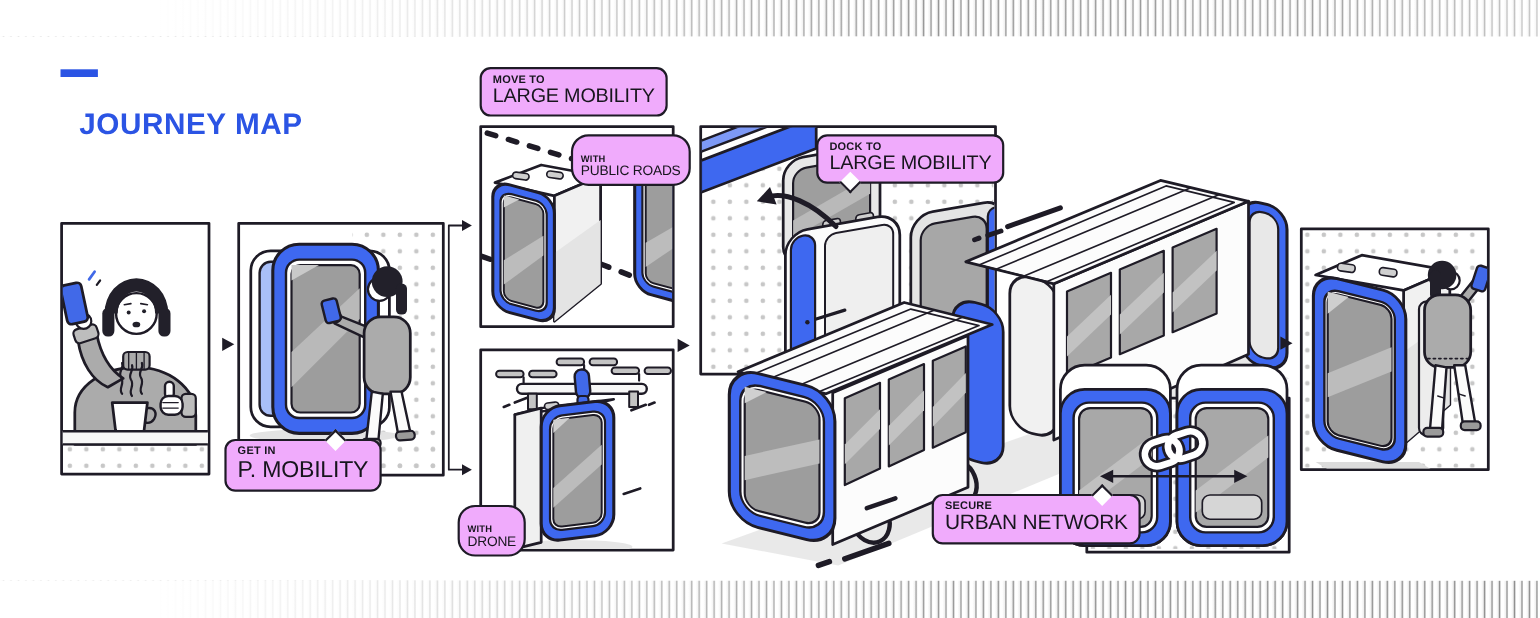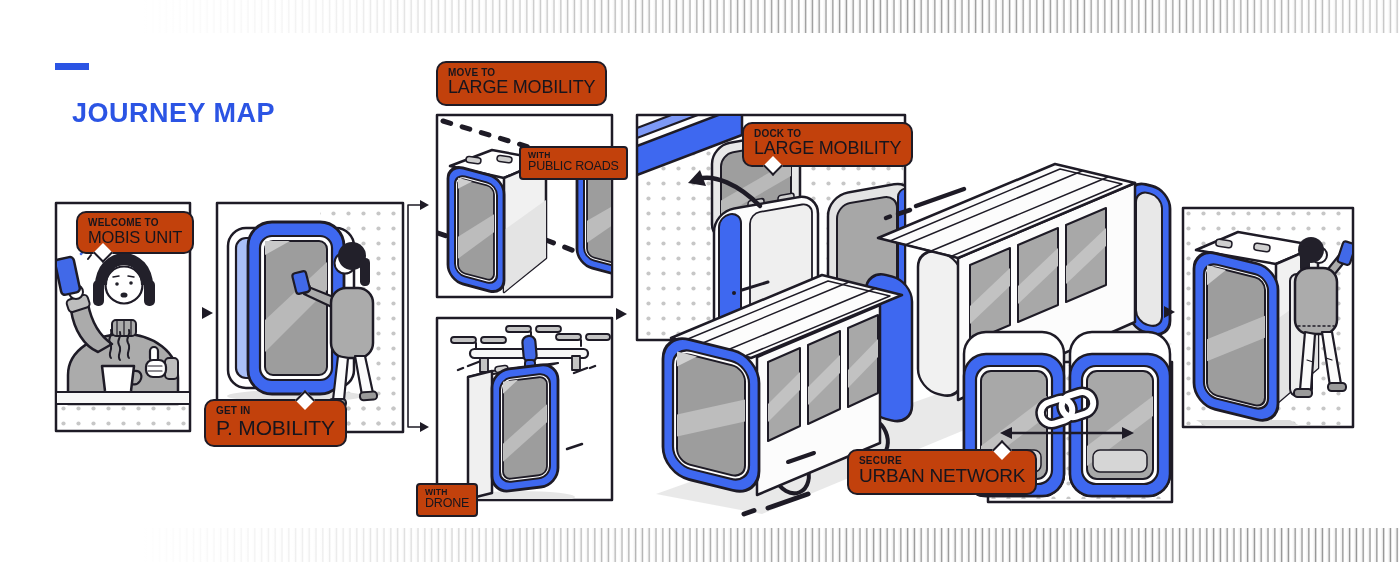--- a/index.html
+++ b/index.html
@@ -14,25 +14,25 @@
   .band-bottom{bottom:0;height:34px;
     background-image:
       linear-gradient(90deg,#fff 0%,#fff 10%,rgba(255,255,255,.8) 25%,rgba(255,255,255,.3) 45%,rgba(255,255,255,.05) 65%,rgba(255,255,255,0) 100%),
       repeating-linear-gradient(90deg,#ffffff 0px,#f0f0f0 2px,#8f8f8f 3.2px,#ffffff 4.6px,#ffffff 6.8px);}
   .art{position:absolute;left:0;top:0;z-index:10;}
   
   .title-dash{position:absolute;left:55px;top:63px;width:34px;height:7px;background:#2B54E4;z-index:20;}
   .page-title{position:absolute;left:54px;top:80px;margin:18px;font-size:27px;font-weight:700;
               letter-spacing:.5px;color:#2B54E4;z-index:20;}
   
-  .bubble{position:absolute;background:#c2410c;border:2.5px solid #1E1B26;border-radius:10px;
+  .bubble{position:absolute;background:#f0abfc;border:2.5px solid #1E1B26;border-radius:10px;
           padding:4px 10px 6px;z-index:30;line-height:1.1;white-space:nowrap;color:#17151D;}
   .bubble .eyebrow{display:block;font-size:10px;font-weight:700;letter-spacing:.2px;}
   .bubble .big{display:block;font-size:18px;font-weight:400;letter-spacing:-.2px;}
-  .bubble.small{border-radius:4px;padding:3px 7px 4px;margin-top:24px;}
+  .bubble.small{border-radius:16px;padding:16px 7px 4px;}
   .bubble.small .eyebrow{font-size:8.5px;}
   .bubble.small .big{font-size:12.5px;text-align:center;}
   .b-welcome{left:76px;top:211px;} .b-welcome .big{font-size:16.5px;}
   .b-getin{left:204px;top:399px;} .b-getin .big{font-size:21px;}
   .b-moveto{left:436px;top:61px;}
   .b-roads{left:519px;top:122px;}
   .b-drone{left:416px;top:459px;}
   .b-dock{left:742px;top:122px;}
   .b-network{left:847px;top:449px;} .b-network .big{font-size:19px;}
   .b-arrival{left:1155px;top:178px;} .b-arrival .big{font-size:17.5px;}
@@ -428,25 +428,20 @@
     <g>
       <polygon points="202,307 213,313 202,319" fill="#1E1B26"></polygon>
       <path d="M408,205 H420 M408,427 H420 M408,205 V427" class="ln" stroke-width="1.6"></path>
       <polygon points="420,200 429,205 420,210" fill="#1E1B26"></polygon>
       <polygon points="420,422 429,427 420,432" fill="#1E1B26"></polygon>
       <polygon points="616,308 627,314 616,320" fill="#1E1B26"></polygon>
       <polygon points="1164,306 1175,312 1164,318" fill="#1E1B26"></polygon>
     </g>
   </svg>
 
-  <div class="bubble b-welcome">
-    <span class="eyebrow">WELCOME TO</span>
-    <span class="big">MOBIS UNIT</span>
-    <span class="tail down t-l"></span>
-  </div>
 
   <div class="bubble b-getin">
     <span class="eyebrow">GET IN</span>
     <span class="big">P. MOBILITY</span>
     <span class="tail up t-m"></span>
   </div>
 
   <div class="bubble b-moveto">
     <span class="eyebrow">MOVE TO</span>
     <span class="big">LARGE MOBILITY</span>

